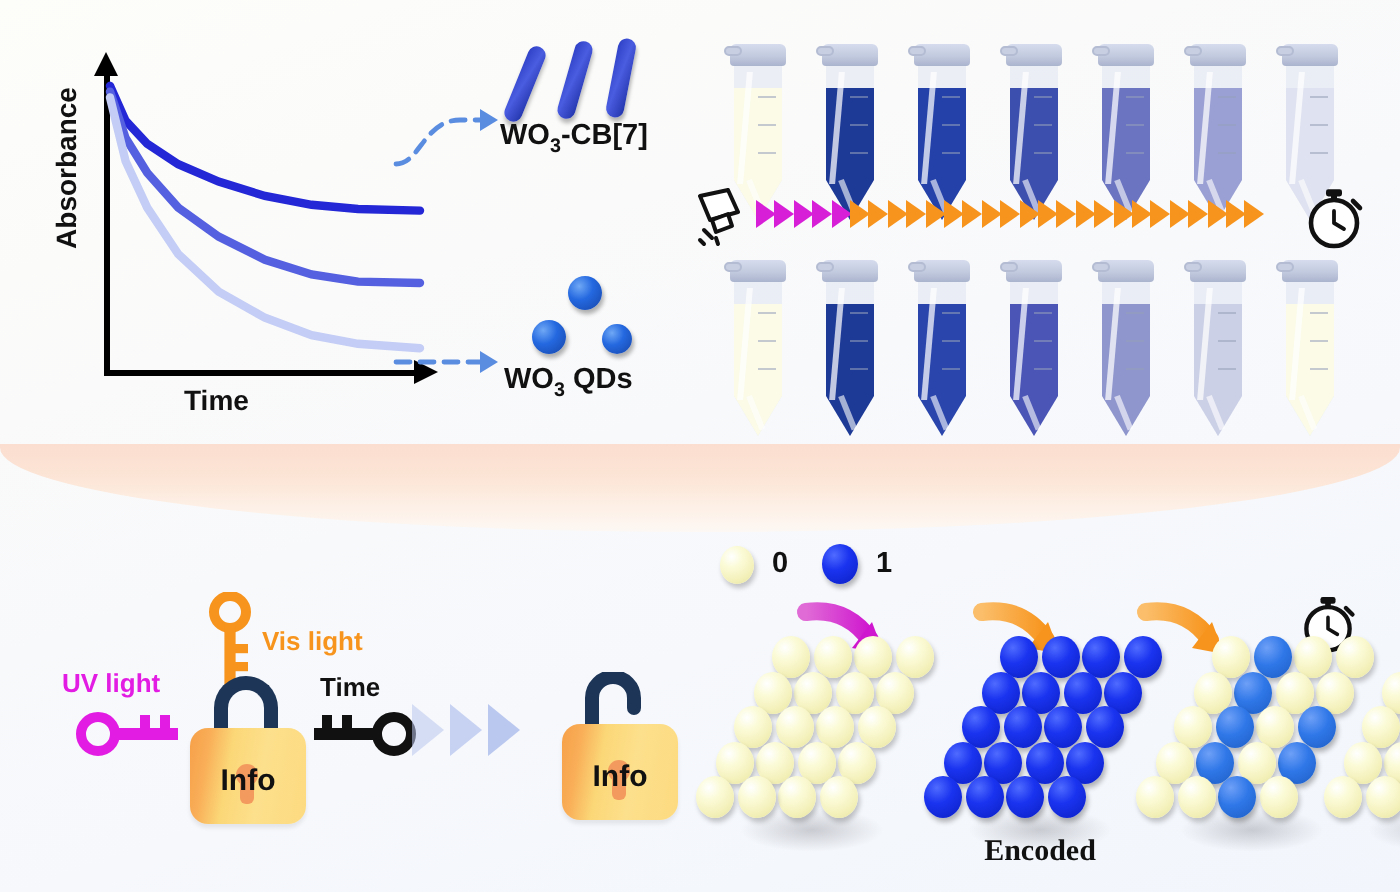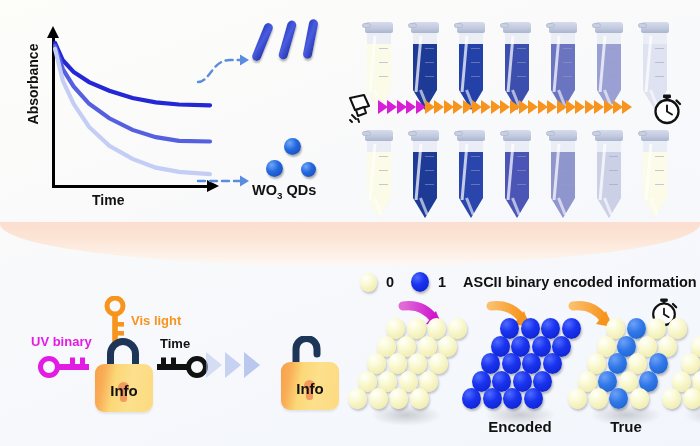--- a/index.html
+++ b/index.html
@@ -125,20 +125,21 @@
   <svg class="dashsvg" style="left:196px;top:170px;width:62px;height:22px;" viewBox="0 0 62 22">
     <path d="M2,11 L46,11" fill="none" stroke="#5a8ce0" stroke-width="2.4" stroke-dasharray="7 5" stroke-linecap="round"></path>
     <path d="M44,5.5 L53,11 L44,16.5 Z" fill="#5a8ce0"></path>
   </svg>
 
   <div class="abs" style="left:250px;top:18px;width:95px;height:44px;">
     <div class="rod" style="left:8px;top:4px;transform:rotate(22deg);"></div>
     <div class="rod" style="left:33px;top:2px;transform:rotate(16deg);"></div>
     <div class="rod" style="left:56px;top:1px;transform:rotate(11deg);"></div>
   </div>
+  <div class="abs lbl" id="rodlabel">WO<sub>3</sub>-CB[7]</div>
 
   <div class="abs" style="left:258px;top:138px;width:80px;height:46px;">
     <div class="qd" style="left:26px;top:0;width:17px;height:17px;"></div>
     <div class="qd" style="left:8px;top:22px;width:17px;height:17px;"></div>
     <div class="qd" style="left:43px;top:24px;width:15px;height:15px;"></div>
   </div>
   <div class="abs lbl" id="qdlabel">WO<sub>3</sub> QDs</div>
 
   <div class="abs" id="tuberow-top" style="left:366px;top:22px;width:320px;height:90px;">
       <div class="tube" style="left: 0px; top: 0px;">
@@ -380,21 +381,21 @@
     <rect x="14" y="35" width="7" height="4.6" fill="#f7941d"></rect>
   </svg>
   <div class="abs keytxt" style="left:131px;top:313px;color:#f7941d;">Vis light</div>
 
   <svg class="abs" style="left:37px;top:354px;width:54px;height:26px;" viewBox="0 0 54 26">
     <circle cx="12" cy="13" r="8.5" fill="none" stroke="#e31ce3" stroke-width="5"></circle>
     <rect x="19" y="10" width="33" height="6" fill="#e31ce3"></rect>
     <rect x="33" y="3.5" width="5" height="7" fill="#e31ce3"></rect>
     <rect x="43" y="3.5" width="5" height="7" fill="#e31ce3"></rect>
   </svg>
-  <div class="abs keytxt" style="left:31px;top:334px;color:#e31ce3;">UV binary</div>
+  <div class="abs keytxt" style="left:31px;top:334px;color:#e31ce3;">UV light</div>
 
   <div class="abs" style="left:88px;top:338px;width:70px;height:74px;">
     <div class="shackle" style="left:19px;top:0;width:18px;height:22px;border-radius:16px 16px 0 0;"></div>
     <div class="lockbody" style="left:7px;top:26px;"></div>
     <div class="keyhole" style="left:30px;top:44px;"></div>
     <div class="keyholestem" style="left:32px;top:52px;"></div>
     <div class="infotxt" style="left:7px;top:44px;">Info</div>
   </div>
 
   <div class="abs keytxt" style="left:160px;top:336px;color:#111;">Time</div>
@@ -418,21 +419,20 @@
     <div class="lockbody" style="left:7px;top:26px;"></div>
     <div class="keyhole" style="left:30px;top:44px;"></div>
     <div class="keyholestem" style="left:32px;top:52px;"></div>
     <div class="infotxt" style="left:7px;top:44px;">Info</div>
   </div>
 
   <div class="abs dot zero" style="left:360px;top:273px;width:17px;height:19px;"></div>
   <div class="abs legtxt" style="left:386px;top:274px;">0</div>
   <div class="abs dot one" style="left:411px;top:272px;width:18px;height:20px;"></div>
   <div class="abs legtxt" style="left:438px;top:274px;">1</div>
-  <div class="abs legtxt" style="left:463px;top:274px;">ASCII binary encoded information</div>
 
   <svg class="curvearrow" style="left:402px;top:300px;width:52px;height:34px;" viewBox="0 0 52 34">
     <defs>
         <linearGradient id="gm" x1="0" y1="0" x2="1" y2="0">
       <stop offset="0" stop-color="#e06bd6"></stop>
           <stop offset="1" stop-color="#cf17cf"></stop>
         </linearGradient>
       </defs>
     <path d="M1,6 C16,4 26,10 33,20" fill="none" stroke="url(#gm)" stroke-width="9" stroke-linecap="round"></path>
     <path d="M40,27 L24,24 L34,11 Z" fill="#cf17cf"></path>
@@ -459,21 +459,21 @@
   </svg>
 
   <svg class="abs" style="left:648px;top:296px;width:32px;height:32px;" viewBox="0 0 34 34">
     <circle cx="17" cy="19.5" r="11.5" fill="#fff" stroke="#111" stroke-width="2.3"></circle>
     <rect x="13" y="2.6" width="8" height="3.6" rx="1.2" fill="#111"></rect>
     <rect x="15.5" y="5.5" width="3" height="3" fill="#111"></rect>
     <path d="M26.5,8.5 L30,12" stroke="#111" stroke-width="2.3" stroke-linecap="round"></path>
     <path d="M17,19.5 L17,13.5 M17,19.5 L22,22.5" stroke="#111" stroke-width="1.9" stroke-linecap="round"></path>
   </svg>
 
-  <div class="abs" id="matrices" style="left:352px;top:318px;width:348px;height:128px;">
+  <div class="abs" id="matrices" style="left:352px;top:318px;width:348px;height:128px;font-family:Liberation Serif, serif;">
       <div class="abs" style="left: 8px; top: 0px; width: 100px; height: 128px;">
         <div class="mshadow" style="left: 10px; top: 86px; width: 72px; height: 22px;"></div>
         <div class="dot zero" style="left: 26px; top: 0px; z-index: 10;"></div>
         <div class="dot zero" style="left: 46.5px; top: 0px; z-index: 9;"></div>
         <div class="dot zero" style="left: 67px; top: 0px; z-index: 8;"></div>
         <div class="dot zero" style="left: 87.5px; top: 0px; z-index: 7;"></div>
         <div class="dot zero" style="left: 16.5px; top: 17.5px; z-index: 20;"></div>
         <div class="dot zero" style="left: 37px; top: 17.5px; z-index: 19;"></div>
         <div class="dot zero" style="left: 57.5px; top: 17.5px; z-index: 18;"></div>
         <div class="dot zero" style="left: 78px; top: 17.5px; z-index: 17;"></div>
@@ -529,21 +529,20 @@
         <div class="dot zero" style="left: 48px; top: 35px; z-index: 28;"></div>
         <div class="dot one light" style="left: 68.5px; top: 35px; z-index: 27;"></div>
         <div class="dot zero" style="left: -2.5px; top: 52.5px; z-index: 40;"></div>
         <div class="dot one light" style="left: 18px; top: 52.5px; z-index: 39;"></div>
         <div class="dot zero" style="left: 38.5px; top: 52.5px; z-index: 38;"></div>
         <div class="dot one light" style="left: 59px; top: 52.5px; z-index: 37;"></div>
         <div class="dot zero" style="left: -12px; top: 70px; z-index: 50;"></div>
         <div class="dot zero" style="left: 8.5px; top: 70px; z-index: 49;"></div>
         <div class="dot one light" style="left: 29px; top: 70px; z-index: 48;"></div>
         <div class="dot zero" style="left: 49.5px; top: 70px; z-index: 47;"></div>
-        <div class="mlabel" style="left: -4px; top: 100px; width: 100px;">True</div>
       </div>
       <div class="abs" style="left: 322px; top: 0px; width: 100px; height: 128px;">
         <div class="mshadow" style="left: 10px; top: 86px; width: 72px; height: 22px;"></div>
         <div class="dot zero" style="left: 16.5px; top: 17.5px; z-index: 20;"></div>
         <div class="dot zero" style="left: 7px; top: 35px; z-index: 30;"></div>
         <div class="dot zero" style="left: -2.5px; top: 52.5px; z-index: 40;"></div>
         <div class="dot zero" style="left: 18px; top: 52.5px; z-index: 39;"></div>
         <div class="dot zero" style="left: -12px; top: 70px; z-index: 50;"></div>
         <div class="dot zero" style="left: 8.5px; top: 70px; z-index: 49;"></div>
         <div class="mlabel" style="left: -4px; top: 100px; width: 100px;">False</div>

